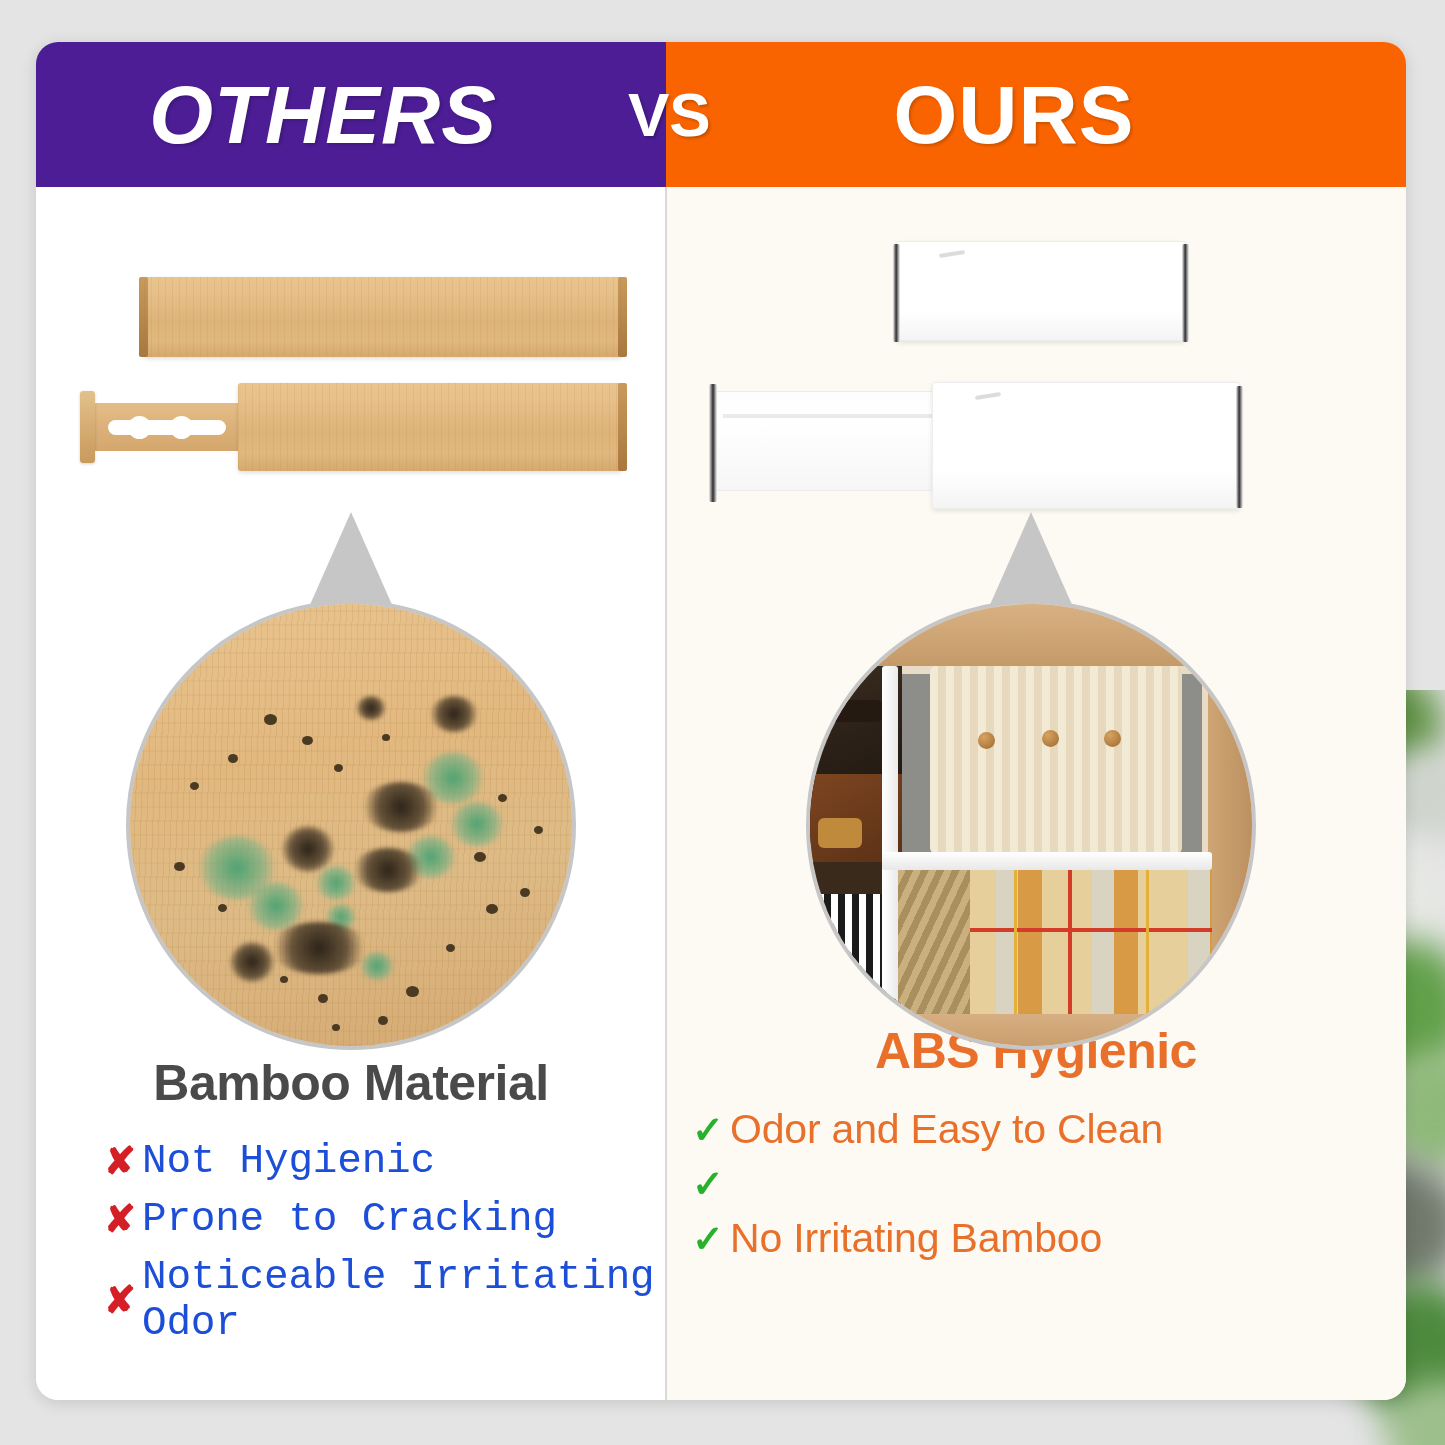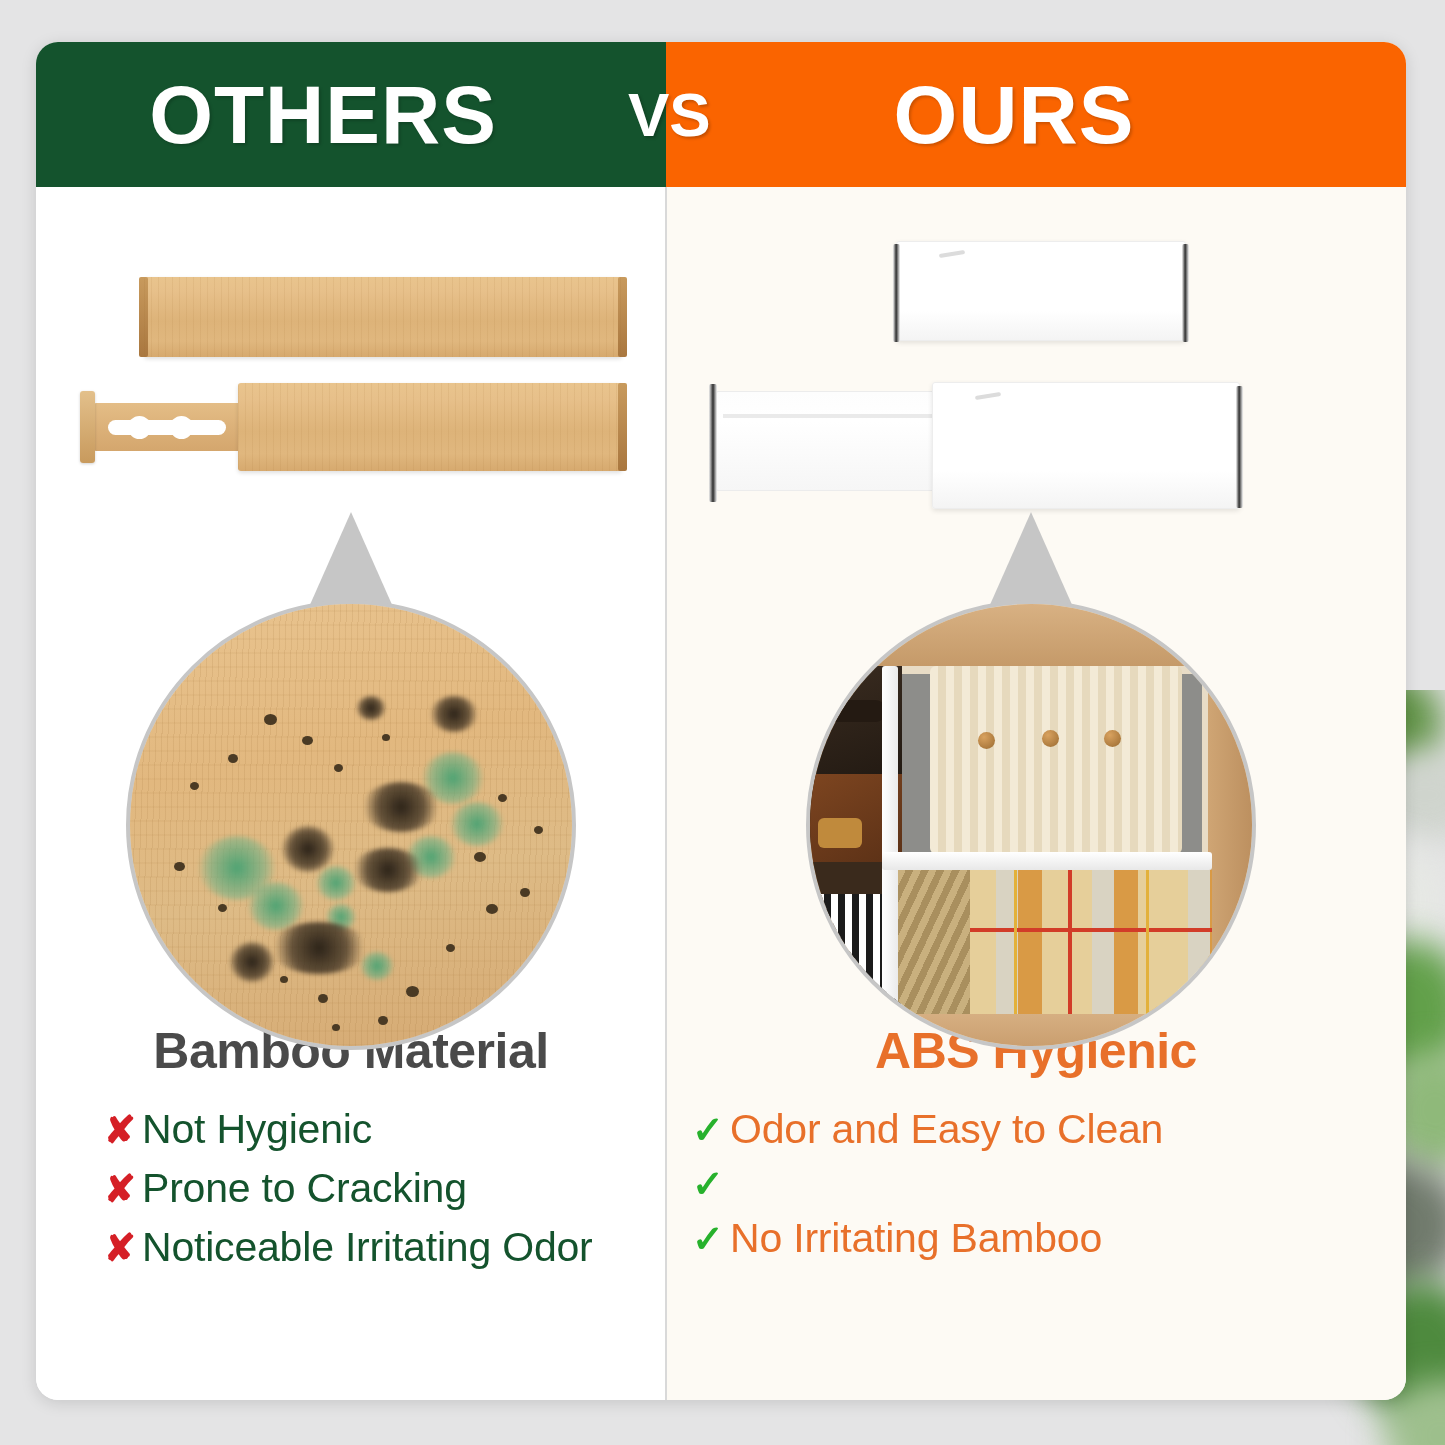--- a/index.html
+++ b/index.html
@@ -21,21 +21,21 @@
   #card{
     position:absolute; left:36px; top:42px; width:1370px; height:1358px;
     border-radius:22px; overflow:hidden; z-index:2;
     box-shadow:0 3px 16px rgba(0,0,0,.13);
     background:#ffffff;
   }
 
   
   #header{ position:absolute; left:0; top:0; width:100%; height:145px; display:flex; }
   .hdr-half{ position:relative; height:100%; display:flex; align-items:center; justify-content:center; }
-  #hdr-left{ width:630px; background:#14532d; }
+  #hdr-left{ width:630px; background:#4c1d95;font-style:italic; }
   #hdr-right{ width:740px; background:#fa6400; }
   .hdr-word{
     color:#fff; font-size:82px; font-weight:700; letter-spacing:1px;
     text-shadow:2px 2px 3px rgba(0,0,0,.18);
   }
   #hdr-left .hdr-word{ transform:translateX(-28px); }
   #hdr-right .hdr-word{ transform:translateX(-22px); }
   #vs-badge{
     position:absolute; left:630px; top:0; height:145px; width:0; z-index:4;
     display:flex; align-items:center;
@@ -156,21 +156,21 @@
   
   .bottom{ position:absolute; }
   .mat-title{ text-align:center; font-size:50px; font-weight:700; letter-spacing:-.5px; }
   #left-title{ color:#4a4a4a; }
   #right-title{ color:#e8702a; }
   .feat-list{ margin-top:26px; }
   .feat{ display:flex; align-items:center; margin-bottom:12px; }
   .feat .mark{ width:44px; flex:0 0 44px; text-align:center; font-size:38px; font-weight:700; line-height:1; }
   .feat .txt{ font-size:41px; letter-spacing:-.2px; }
   #left-list .mark{ color:#d51f26; }
-  #left-list .txt{ color:#14532d; }
+  #left-list .txt{ color:#1d4ed8;font-family:Liberation Mono, monospace; }
   #right-list .mark{ color:#27b12c; }
   #right-list .txt{ color:#e8702a; }
   #left-list{ padding-left:62px; }
   #right-list{ padding-left:20px; }
 </style>
 </head>
 <body>
 
 <div id="plant-backdrop">
   <div class="blob" style="left:8px;  top:-20px; width:110px; height:110px; background:#5f9244;"></div>
@@ -249,21 +249,21 @@
             <span class="spot d" style="left:150px; top:372px; width:8px;  height:7px;"></span>
             <span class="spot d" style="left:88px;  top:300px; width:9px;  height:8px;"></span>
             <span class="spot d" style="left:44px;  top:258px; width:11px; height:9px;"></span>
             <span class="spot d" style="left:404px; top:222px; width:9px;  height:8px;"></span>
             <span class="spot d" style="left:248px; top:412px; width:10px; height:9px;"></span>
             <span class="spot d" style="left:202px; top:420px; width:8px;  height:7px;"></span>
           </div>
         </div>
       </div>
 
-      <div class="bottom" style="left:0; top:835px; width:630px;">
+      <div class="bottom" style="left:0; top:867px; width:630px;">
         <div class="mat-title" id="left-title">Bamboo Material</div>
         <div class="feat-list" id="left-list">
           <div class="feat">
             <span class="mark">✘</span>
             <span class="txt">Not Hygienic</span>
           </div>
           <div class="feat">
             <span class="mark">✘</span>
             <span class="txt">Prone to Cracking</span>
           </div>

